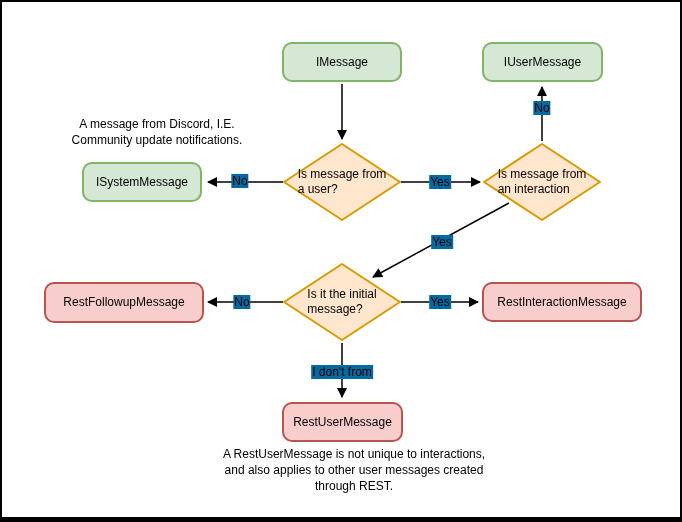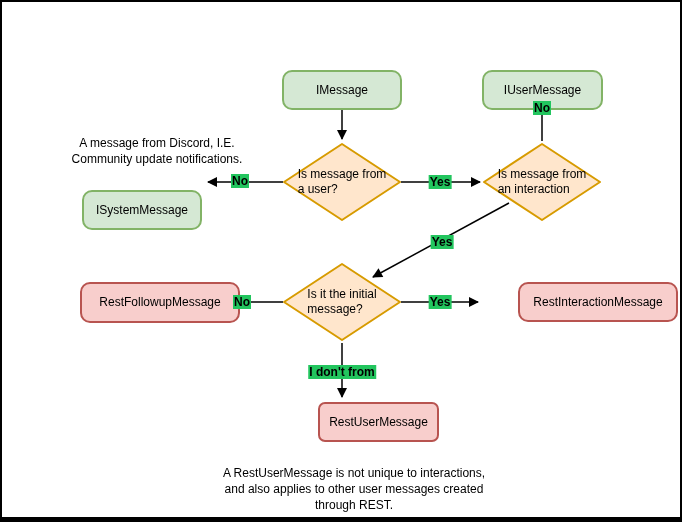--- a/index.html
+++ b/index.html
@@ -25,46 +25,44 @@
     position: absolute;
     display: flex;
     align-items: center;
     justify-content: center;
     text-align: center;
     border-radius: 10px;
     border: 2px solid;
     box-sizing: border-box;
     line-height: 15px;
   }
-  .node.green { background: #d5e8d4; border-color: #82b366; margin-top: 28px; }
-  .node.red   { background: #f8cecc; border-color: #b85450; margin-left: 36px; }
+  .node.green { background: #d5e8d4; border-color: #82b366; }
+  .node.red   { background: #f8cecc; border-color: #b85450; }
   .diamond-label {
     position: absolute;
     display: flex;
     align-items: center;
     justify-content: center;
     text-align: left;
     white-space: pre-line;
     line-height: 15px;
   }
   .edge-label {
     position: absolute;
     transform: translate(-50%, -50%);
-    background: #22c55e;
+    background: #0369a1;
     padding: 0 1px;
     white-space: nowrap;
     line-height: 14px;
-    font-weight: bold;
   }
   .note {
     position: absolute;
     text-align: center;
     white-space: pre-line;
     line-height: 16px;
-    margin-top: 19px;
   }
 </style>
 </head>
 <body>
 
 <div id="canvas">
 
   <svg id="edges-svg" viewBox="0 0 678 515" xmlns="http://www.w3.org/2000/svg">
     <defs>
       <marker id="arrow" viewBox="0 0 12 12" refX="10" refY="6" markerWidth="12" markerHeight="12" orient="auto" markerUnits="userSpaceOnUse">
@@ -89,21 +87,21 @@
   <div class="node green" style="left:280px; top:40px; width:120px; height:40px;">IMessage</div>
 
   <div class="node green" style="left:480px; top:40px; width:121px; height:40px;">IUserMessage</div>
 
   <div class="node green" style="left:80px; top:160px; width:120px; height:40px;">ISystemMessage</div>
 
   <div class="node red" style="left:42px; top:280px; width:160px; height:41px;">RestFollowupMessage</div>
 
   <div class="node red" style="left:480px; top:280px; width:160px; height:40px;">RestInteractionMessage</div>
 
-  <div class="node red" style="left:280px; top:400px; width:121px; height:40px;border-radius:7px;">RestUserMessage</div>
+  <div class="node red" style="left:280px; top:400px; width:121px; height:40px;">RestUserMessage</div>
 
   <div class="diamond-label" style="left:284px; top:142px; width:112px; height:76px;">Is message from
 a user?</div>
 
   <div class="diamond-label" style="left:484px; top:142px; width:112px; height:76px;">Is message from
 an interaction</div>
 
   <div class="diamond-label" style="left:284px; top:262px; width:112px; height:76px;">Is it the initial
 message?</div>
 

